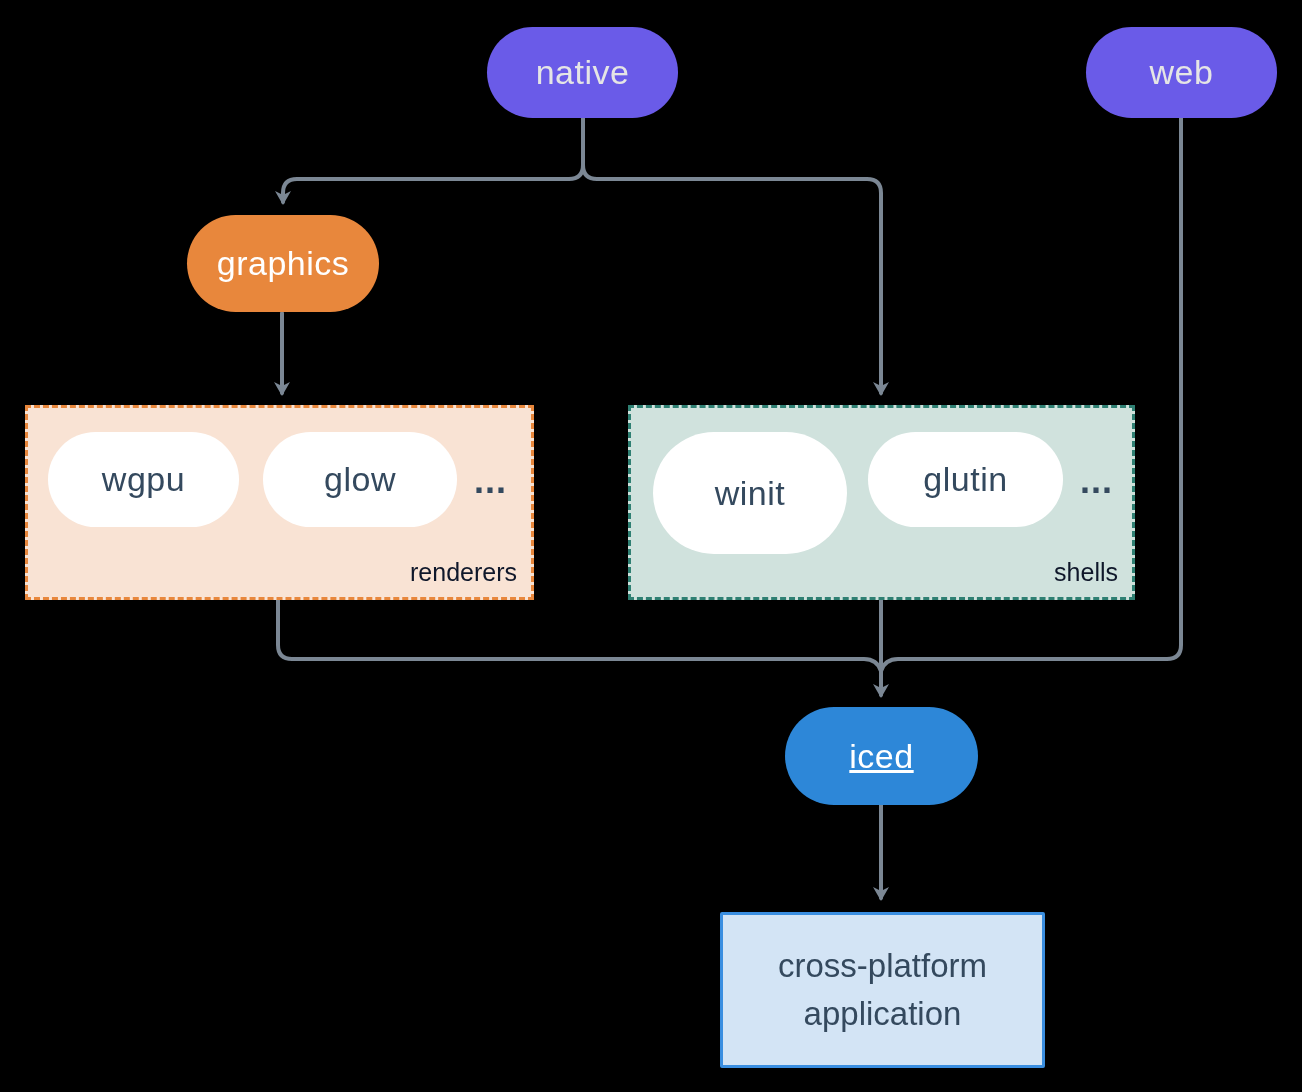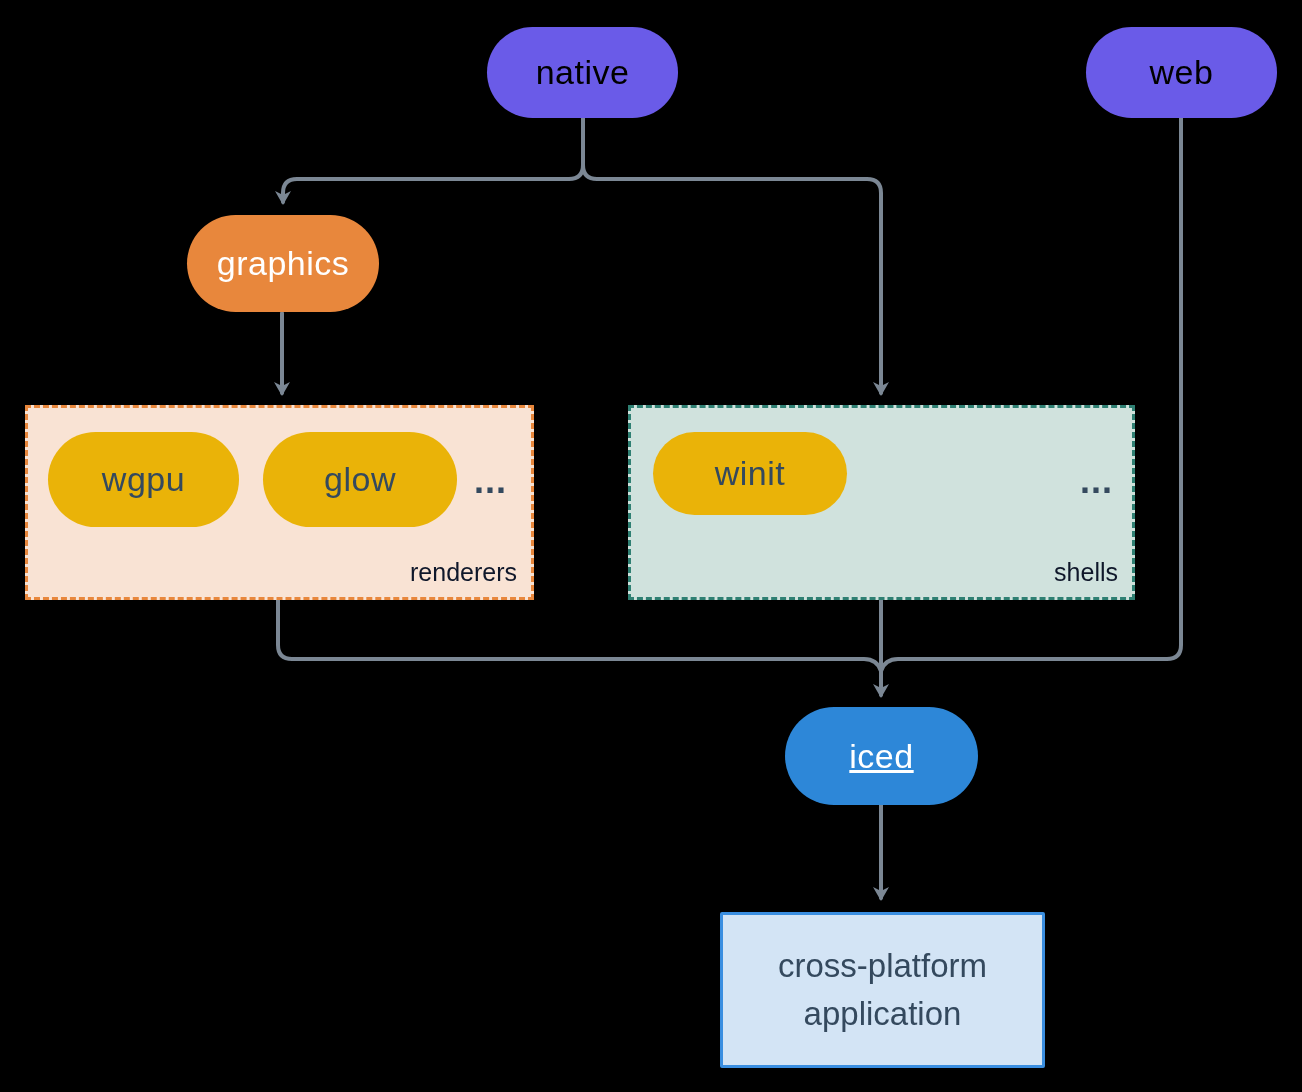--- a/index.html
+++ b/index.html
@@ -19,24 +19,24 @@
   }
   .pill {
     position: absolute;
     display: flex;
     align-items: center;
     justify-content: center;
     border-radius: 999px;
     font-size: 34px;
     letter-spacing: 0.5px;
   }
-  .pill.platform { background: #6a5be8; color: #000000; }
+  .pill.platform { background: #6a5be8; color: #e5e5e5; }
   .pill.graphics { background: #e8873c; color: #ffffff; }
   .pill.iced     { background: #2d87d8; color: #ffffff; }
-  .pill.member   { background: #eab308; color: #34495e; }
+  .pill.member   { background: #ffffff; color: #34495e; }
 
   .group-box {
     position: absolute;
     box-sizing: border-box;
     border-width: 3px;
     border-style: dashed;
   }
   .group-box.renderers { background: #f9e3d4; border-color: #e8873c; }
   .group-box.shells    { background: #d0e2dd; border-color: #2f8073; }
   .group-label {
@@ -75,21 +75,21 @@
   .n-native   { left: 487px;  top: 27px;  width: 191px; height: 91px; }
   .n-web      { left: 1086px; top: 27px;  width: 191px; height: 91px; }
   .n-graphics { left: 187px;  top: 215px; width: 192px; height: 97px; }
   .n-iced     { left: 785px;  top: 707px; width: 193px; height: 98px; text-decoration: underline; }
 
   .g-renderers { left: 25px;  top: 405px; width: 509px; height: 195px; }
   .g-shells    { left: 628px; top: 405px; width: 507px; height: 195px; }
 
   .n-wgpu   { left: 48px;  top: 432px; width: 191px; height: 95px; }
   .n-glow   { left: 263px; top: 432px; width: 194px; height: 95px; text-align: right; }
-  .n-winit  { left: 653px; top: 432px; width: 194px; height: 83px; }
+  .n-winit  { left: 653px; top: 432px; width: 194px; height: 122px; }
   .n-glutin { left: 868px; top: 432px; width: 195px; height: 95px; }
 
   .e-renderers { left: 474px;  top: 460px; }
   .e-shells    { left: 1080px; top: 460px; }
 </style>
 </head>
 <body>
 
 <div class="canvas">
 
@@ -140,20 +140,23 @@
     <span>glow</span>
   </div>
   <span class="ellipsis e-renderers">...</span>
 
   <div class="group-box shells g-shells">
     <span class="group-label">shells</span>
   </div>
   <div class="pill member n-winit">
     <span>winit</span>
   </div>
+  <div class="pill member n-glutin">
+    <span>glutin</span>
+  </div>
   <span class="ellipsis e-shells">...</span>
 
   <div class="pill iced n-iced">
     <span>iced</span>
   </div>
 
   <div class="app-box">
     <span>cross-platform application</span>
   </div>
 

